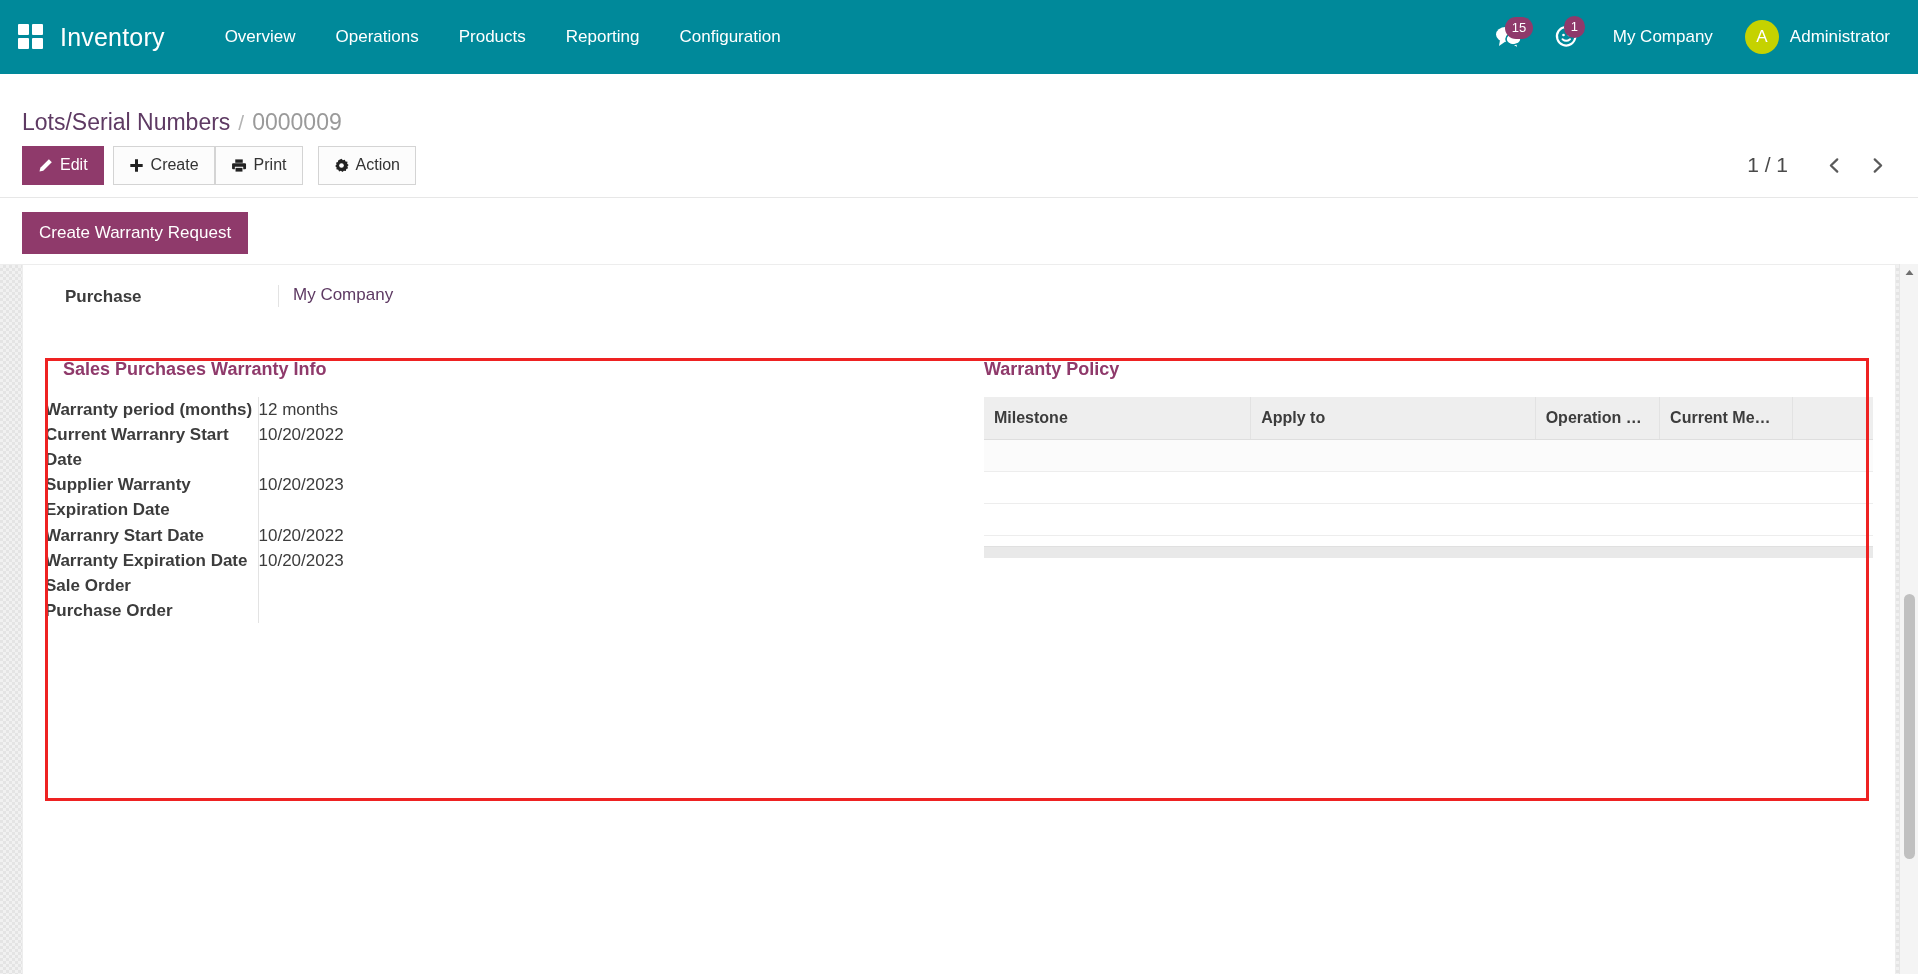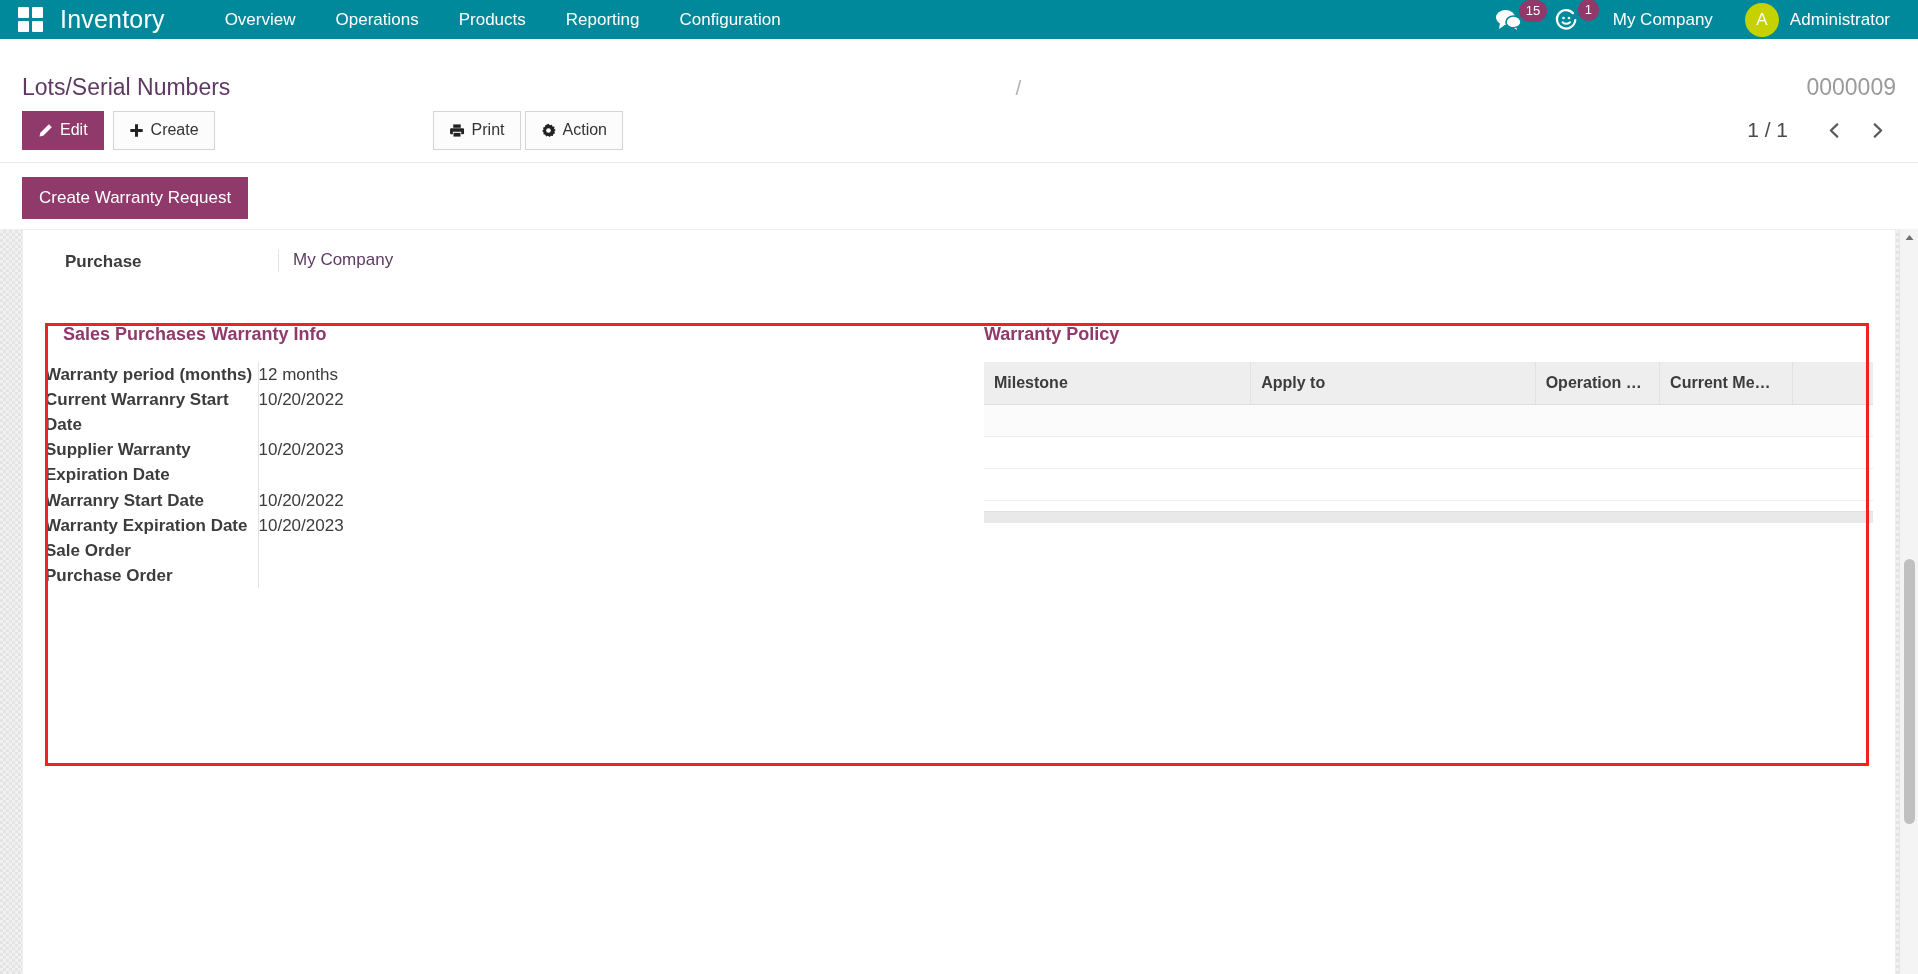--- a/index.html
+++ b/index.html
@@ -5,21 +5,21 @@
   * { box-sizing: border-box; margin: 0; padding: 0; }
   html, body {
     width: 1918px; height: 974px;
     font-family: "Liberation Sans", sans-serif;
     background: #ffffff;
     overflow: hidden;
   }
 
   
   .navbar {
-    height: 39px;
+    height: 74px;
     background: #00899a;
     display: flex;
     align-items: center;
     padding: 0 22px 0 18px;
     color: #ffffff;
     position: relative;
   }
   .apps-icon {
     width: 26px; height: 26px;
     display: grid;
@@ -54,21 +54,21 @@
   }
   .icon-btn {
     position: relative;
     padding: 10px 16px;
     cursor: pointer;
     display: flex;
     align-items: center;
   }
   .badge {
     position: absolute;
-    top: 1px; left: 40px;
+    top: 1px; left: 26px;
     background: #8f3a6b;
     color: #fff;
     font-size: 13px;
     line-height: 1;
     padding: 4px 7px 5px;
     border-radius: 11px;
     min-width: 21px;
     text-align: center;
     font-weight: 400;
   }
@@ -100,21 +100,20 @@
     background: #ffffff;
     border-bottom: 1px solid #e7e7e7;
     padding: 10px 22px 0 22px;
   }
   .breadcrumb {
     font-size: 23px;
     padding: 6px 0 10px 0;
     display: flex;
     align-items: baseline;
     gap: 8px;
-    justify-content: space-between;
   }
   .bc-link { color: #5e3a63; cursor: pointer; }
   .bc-sep { color: #b3b3b3; font-size: 21px; }
   .bc-current { color: #9a9a9a; margin-top: 19px; }
 
   .cp-buttons {
     display: flex;
     align-items: center;
     padding-bottom: 12px;
     position: relative;
@@ -132,21 +131,21 @@
     line-height: 1.3;
     white-space: nowrap;
     font-family: "Liberation Sans", sans-serif;
   }
   .btn-primary {
     background: #8f3a6b;
     border-color: #8f3a6b;
     color: #ffffff;
   }
   .btn-group-left { display: flex; gap: 9px; }
-  .btn-group-mid { display: flex; gap: 4px; margin-left: 218px; }
+  .btn-group-mid { display: flex; gap: 15px; }
 
   .pager {
     margin-left: auto;
     display: flex;
     align-items: center;
     gap: 6px;
     color: #4a4a4a;
   }
   .pager-count { font-size: 21px; padding-right: 22px; white-space: nowrap; }
   .pager-btn {

